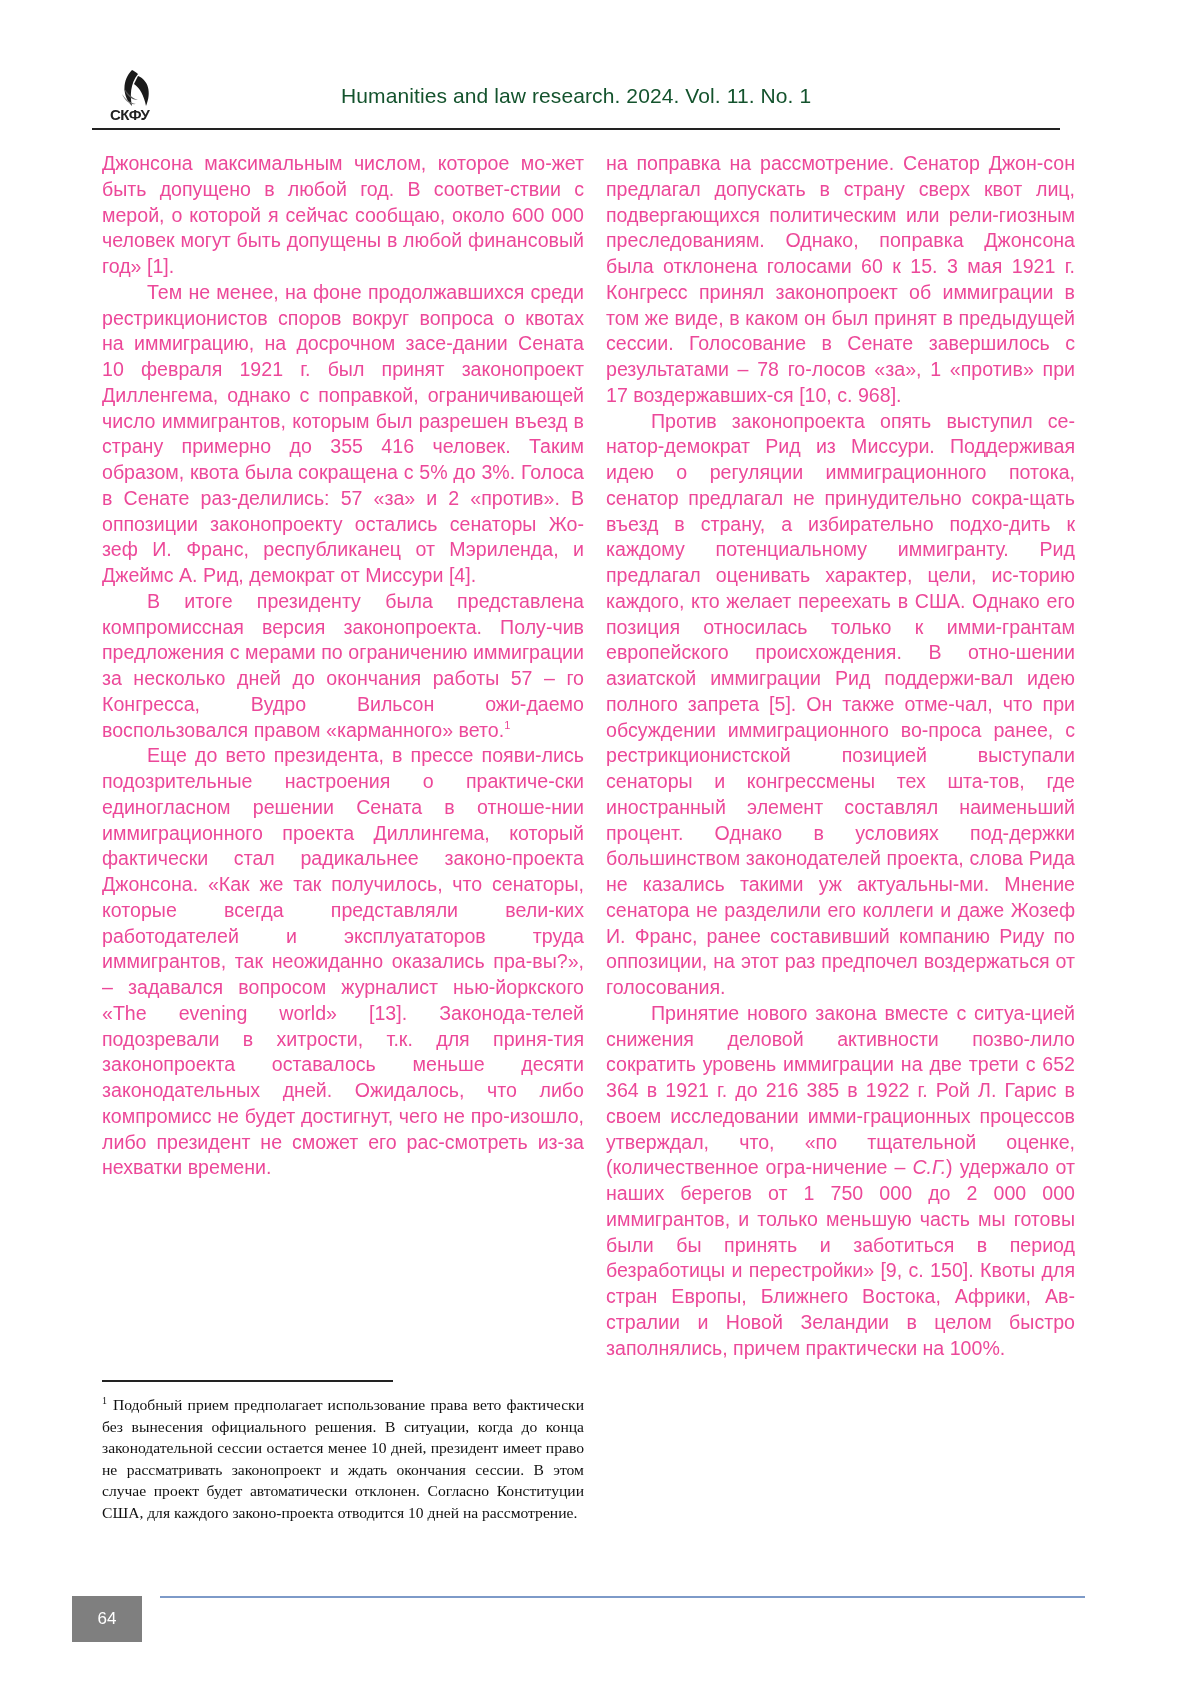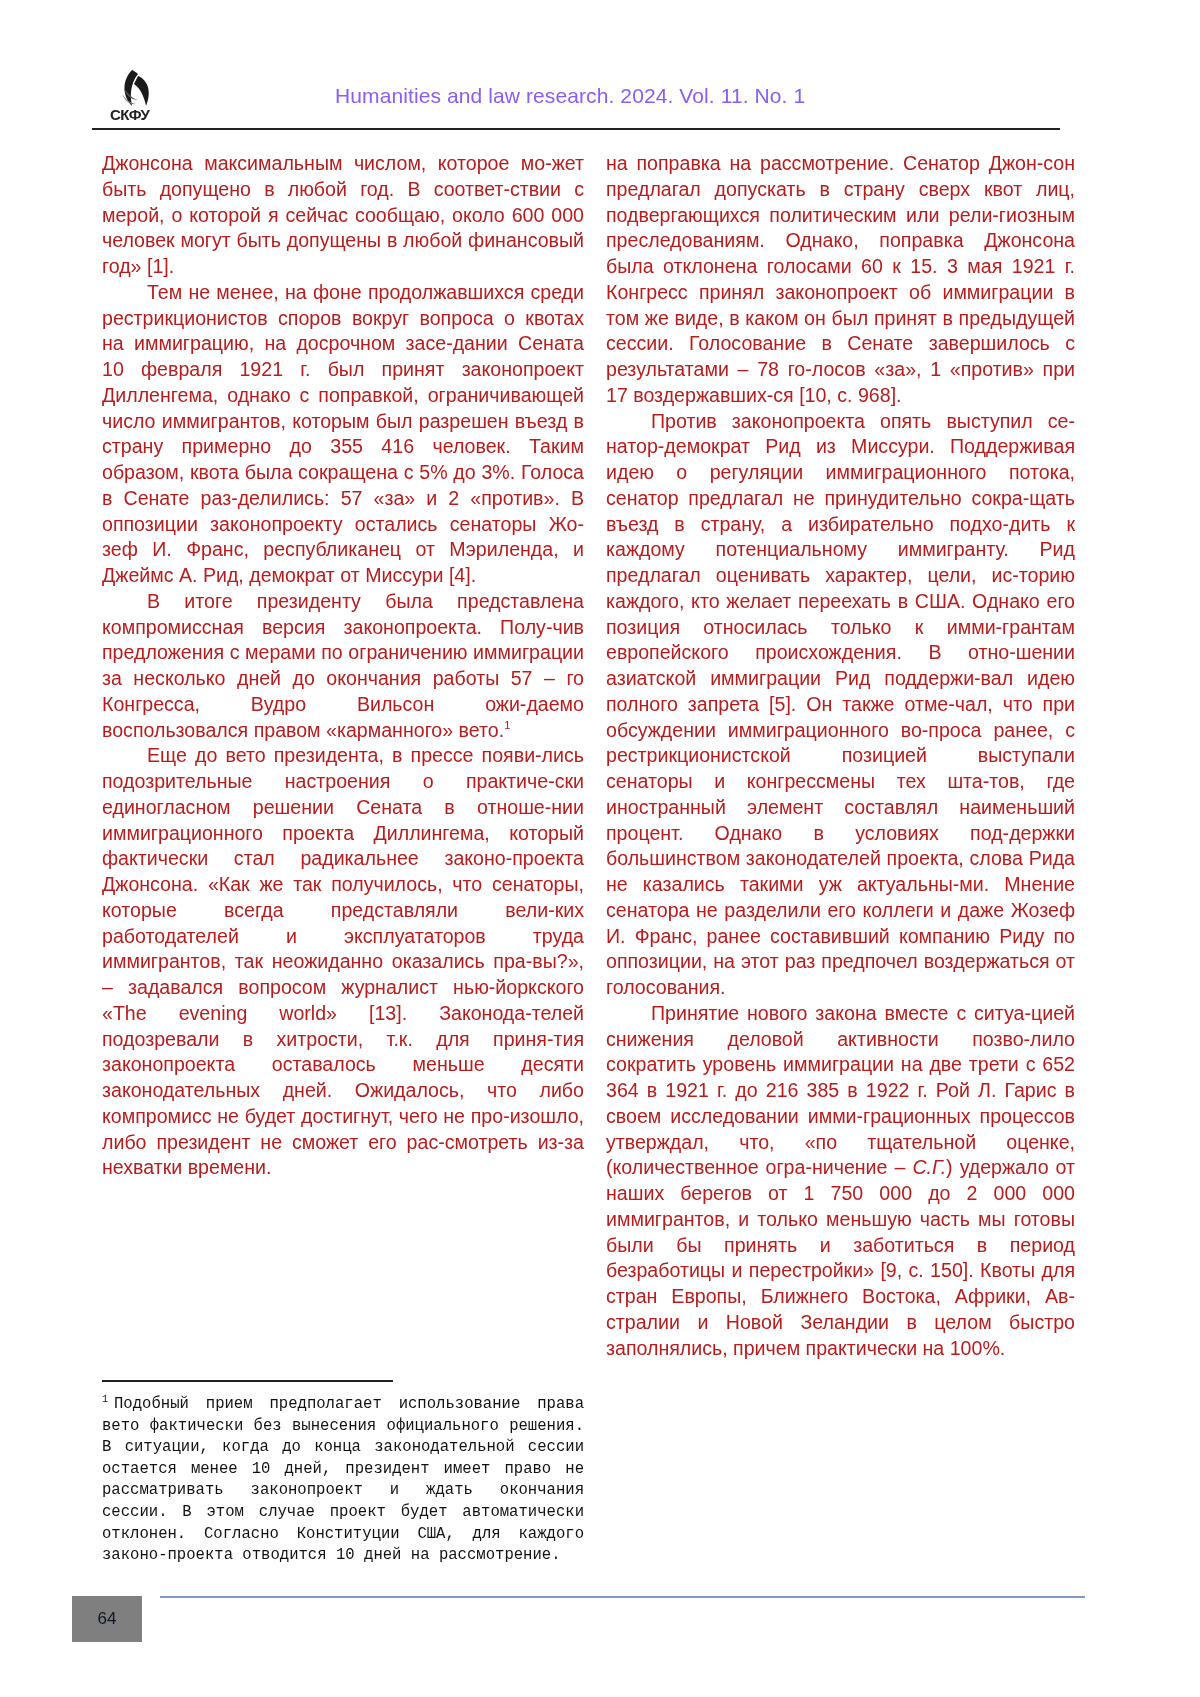--- a/index.html
+++ b/index.html
@@ -2,37 +2,37 @@
 <html><head>
 <meta charset="utf-8">
 <style>
   html, body { margin: 0; padding: 0; background: #ffffff; }
   body { width: 1200px; height: 1697px; position: relative; overflow: hidden; }
   .page { position: absolute; left: 0; top: 0; width: 1200px; height: 1697px; }
 
   .header { position: absolute; left: 92px; top: 60px; width: 968px; height: 70px; }
   .logo { position: absolute; left: 6px; top: 6px; width: 80px; height: 62px; text-align: right; }
   .logo-text { position: absolute; left: 12px; top: 40px; font-family: "Liberation Sans", sans-serif; font-weight: bold; font-size: 15px; color: #222; letter-spacing: -0.5px; }
-  .journal-title { position: absolute; left: 243px; top: 24px; font-family: "Liberation Sans", sans-serif; font-size: 21px; color: #8b5cf6; letter-spacing: 0.1px; white-space: nowrap; }
+  .journal-title { position: absolute; left: 249px; top: 24px; font-family: "Liberation Sans", sans-serif; font-size: 21px; color: #14532d; letter-spacing: 0.1px; white-space: nowrap; }
   .header-rule { position: absolute; left: 92px; top: 128px; width: 968px; height: 2px; background: #222; }
 
-  .col { position: absolute; top: 151px; font-family: "Liberation Sans", sans-serif; font-size: 19.6px; line-height: 25.75px; color: #b91c1c; text-align: justify; hyphens: manual; }
+  .col { position: absolute; top: 151px; font-family: "Liberation Sans", sans-serif; font-size: 19.6px; line-height: 25.75px; color: #ec4899; text-align: justify; hyphens: manual; }
   .col-left { left: 102px; width: 482px; }
   .col-right { left: 606px; width: 469px; }
   .col p { margin: 0; text-indent: 0; }
   .col p.indent { text-indent: 45px; }
   .col p.last-line-justify { text-align-last: justify; }
   sup { font-size: 11px; line-height: 0; vertical-align: super; }
   em { font-style: italic; }
 
   .fn-rule { position: absolute; left: 102px; top: 1380px; width: 291px; height: 2px; background: #222; }
-  .footnote { position: absolute; left: 102px; top: 1394px; width: 482px; font-family: Liberation Mono, monospace; font-size: 15.6px; line-height: 21.6px; color: #111; text-align: justify; }
+  .footnote { position: absolute; left: 102px; top: 1394px; width: 482px; font-family: Liberation Serif, serif; font-size: 15.6px; line-height: 21.6px; color: #111; text-align: justify; }
   .footnote sup { font-size: 10px; margin-right: 6px; }
 
-  .page-num { position: absolute; left: 72px; top: 1596px; width: 70px; height: 46px; background: #7f7f7f; color: #0f172a; font-family: "Liberation Sans", sans-serif; font-size: 17px; display: flex; align-items: center; justify-content: center; }
+  .page-num { position: absolute; left: 72px; top: 1596px; width: 70px; height: 46px; background: #7f7f7f; color: #ffffff; font-family: "Liberation Sans", sans-serif; font-size: 17px; display: flex; align-items: center; justify-content: center; }
   .footer-rule { position: absolute; left: 160px; top: 1596px; width: 925px; height: 2px; background: #7d9ac8; }
 </style>
 </head>
 <body>
 
 <div class="page">
 
   <div class="header">
     <div class="logo">
       <svg width="60" height="50" viewBox="0 0 60 50">

